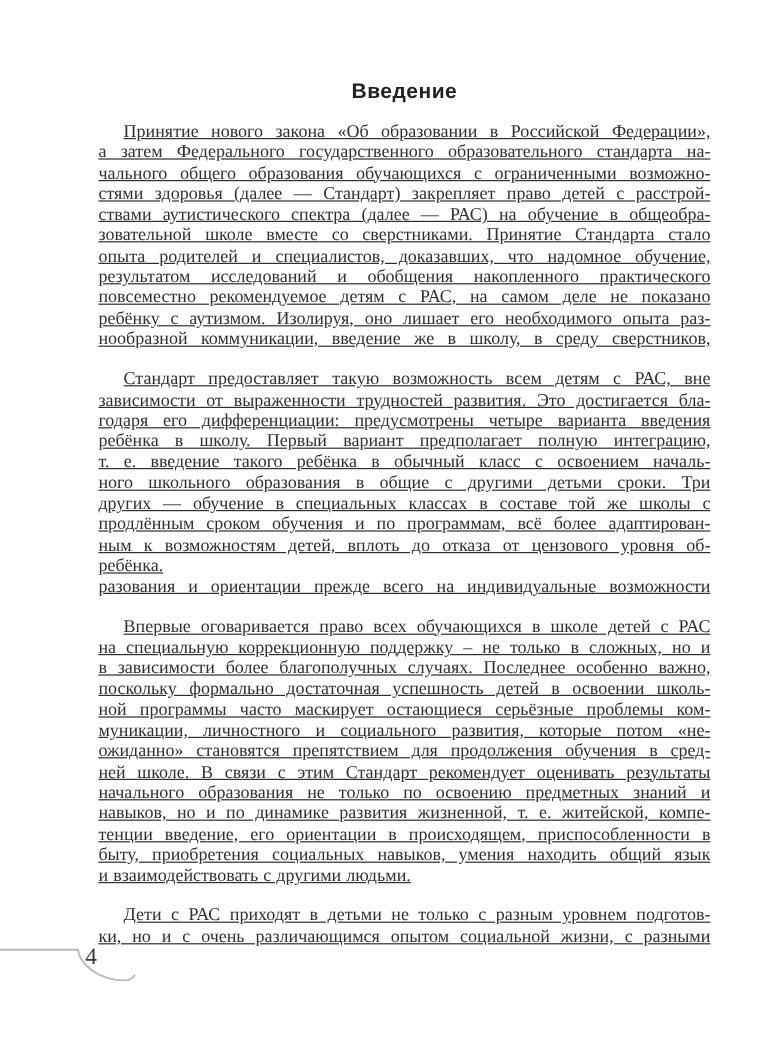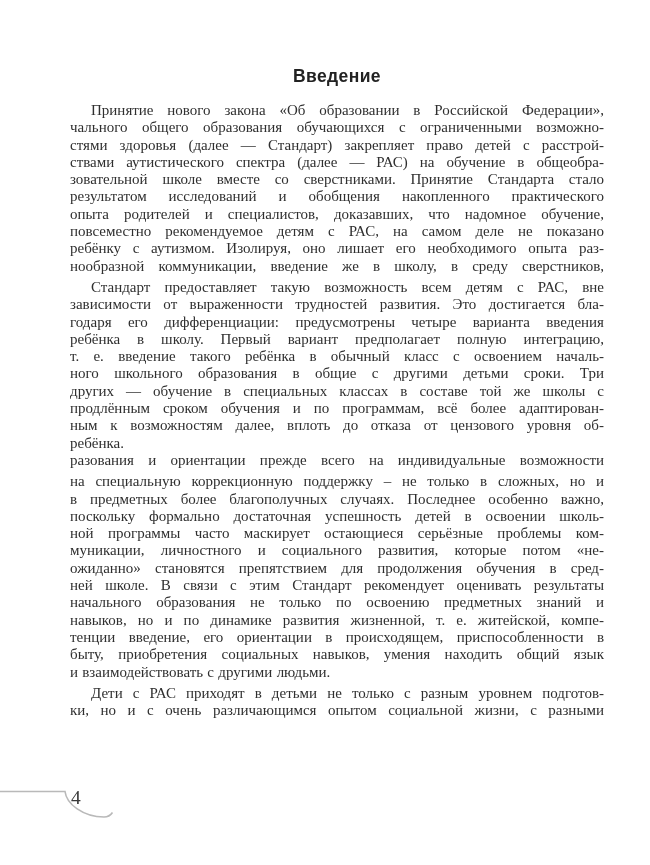--- a/index.html
+++ b/index.html
@@ -27,21 +27,21 @@
     line-height: 20px;
     letter-spacing: 0.4px;
     text-align: center;
     color: var(--title, #222222);
     margin-bottom: 16px;
   }
   .body-text {
     font-size: 15px;
     line-height: 17.3px;
   }
-  .para { margin: 4px; }
+  .para { margin: 16px; text-decoration: underline; }
   .line {
     text-align: justify;
     text-align-last: justify;
     word-spacing: 0.5px;
     white-space: normal;
   }
   .line.first { text-indent: 21px; }
   .line.last  { text-align-last: left; }
   .footer {
     position: absolute;
@@ -63,46 +63,48 @@
 </style>
 </head>
 <body>
 
 <div class="page">
   <div class="title">Введение</div>
 
   <div class="body-text">
       <div class="para">
         <div class="line first">Принятие нового закона «Об образовании в Российской Федерации»,</div>
+        <div class="line">а затем Федерального государственного образовательного стандарта на-</div>
         <div class="line">чального общего образования обучающихся с ограниченными возможно-</div>
         <div class="line">стями здоровья (далее — Стандарт) закрепляет право детей с расстрой-</div>
         <div class="line">ствами аутистического спектра (далее — РАС) на обучение в общеобра-</div>
         <div class="line">зовательной школе вместе со сверстниками. Принятие Стандарта стало</div>
+        <div class="line">опыта родителей и специалистов, доказавших, что надомное обучение,</div>
         <div class="line">результатом исследований и обобщения накопленного практического</div>
-        <div class="line">опыта родителей и специалистов, доказавших, что надомное обучение,</div>
         <div class="line">повсеместно рекомендуемое детям с РАС, на самом деле не показано</div>
         <div class="line">ребёнку с аутизмом. Изолируя, оно лишает его необходимого опыта раз-</div>
         <div class="line">нообразной коммуникации, введение же в школу, в среду сверстников,</div>
       </div>
       <div class="para">
         <div class="line first">Стандарт предоставляет такую возможность всем детям с РАС, вне</div>
         <div class="line">зависимости от выраженности трудностей развития. Это достигается бла-</div>
         <div class="line">годаря его дифференциации: предусмотрены четыре варианта введения</div>
         <div class="line">ребёнка в школу. Первый вариант предполагает полную интеграцию,</div>
         <div class="line">т. е. введение такого ребёнка в обычный класс с освоением началь-</div>
         <div class="line">ного школьного образования в общие с другими детьми сроки. Три</div>
         <div class="line">других — обучение в специальных классах в составе той же школы с</div>
         <div class="line">продлённым сроком обучения и по программам, всё более адаптирован-</div>
-        <div class="line">ным к возможностям далее, вплоть до отказа от цензового уровня об-</div>
+        <div class="line">ным к возможностям детей, вплоть до отказа от цензового уровня об-</div>
         <div class="line last">ребёнка.</div>
         <div class="line">разования и ориентации прежде всего на индивидуальные возможности</div>
       </div>
       <div class="para">
+        <div class="line first">Впервые оговаривается право всех обучающихся в школе детей с РАС</div>
         <div class="line">на специальную коррекционную поддержку – не только в сложных, но и</div>
-        <div class="line">в предметных более благополучных случаях. Последнее особенно важно,</div>
+        <div class="line">в зависимости более благополучных случаях. Последнее особенно важно,</div>
         <div class="line">поскольку формально достаточная успешность детей в освоении школь-</div>
         <div class="line">ной программы часто маскирует остающиеся серьёзные проблемы ком-</div>
         <div class="line">муникации, личностного и социального развития, которые потом «не-</div>
         <div class="line">ожиданно» становятся препятствием для продолжения обучения в сред-</div>
         <div class="line">ней школе. В связи с этим Стандарт рекомендует оценивать результаты</div>
         <div class="line">начального образования не только по освоению предметных знаний и</div>
         <div class="line">навыков, но и по динамике развития жизненной, т. е. житейской, компе-</div>
         <div class="line">тенции введение, его ориентации в происходящем, приспособленности в</div>
         <div class="line">быту, приобретения социальных навыков, умения находить общий язык</div>
         <div class="line last">и взаимодействовать с другими людьми.</div>

